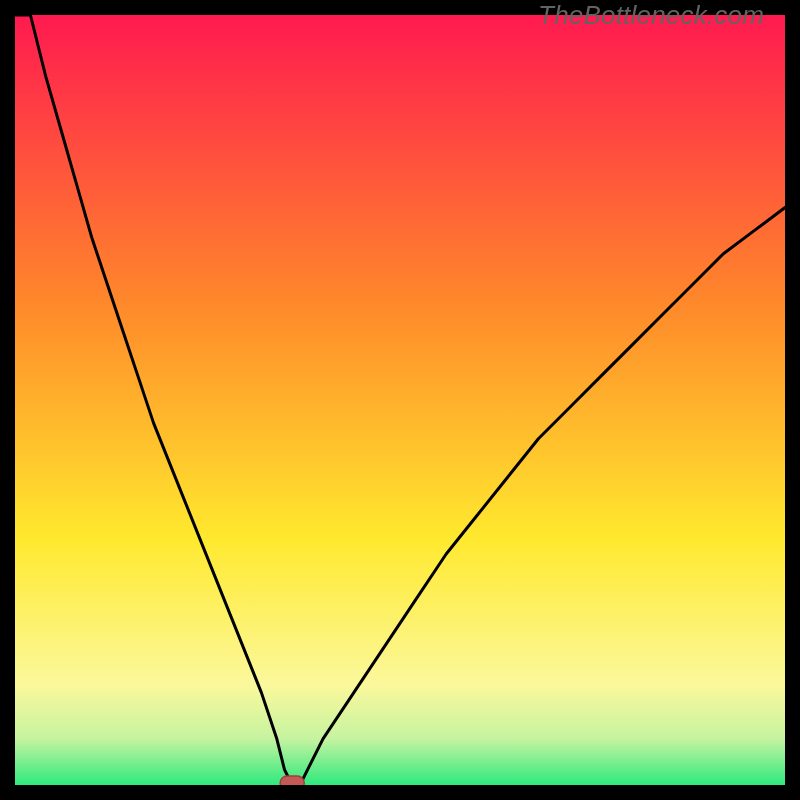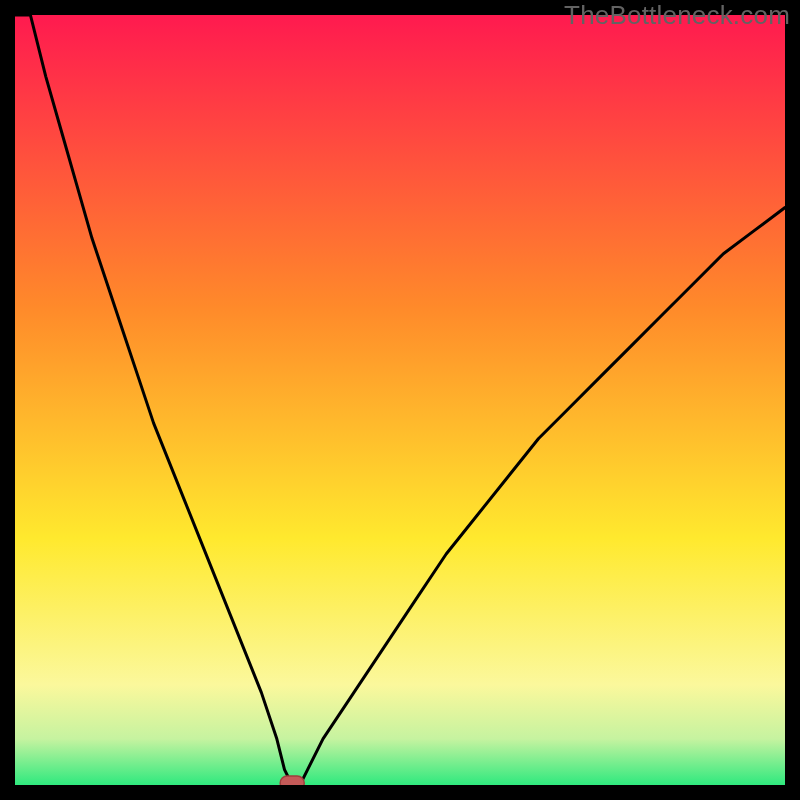--- a/index.html
+++ b/index.html
@@ -23,26 +23,27 @@
   .plot {
     position: absolute;
     left: 0;
     top: 0;
     width: 770px;
     height: 770px;
   }
   .watermark {
     position: absolute;
     top: 0px;
-    right: 10px;
+    right: 36px;
     color: #636363;
     font-size: 26px;
     font-weight: 500;
     letter-spacing: 0.2px;
     font-family: Arial, Helvetica, sans-serif;
+    font-style: italic;
   }
 </style>
 </head>
 <body>
 
 <div class="frame">
   <svg class="plot" viewBox="0 0 770 770" preserveAspectRatio="none">
     <defs>
       <linearGradient id="bgGrad" x1="0" y1="0" x2="0" y2="1">
         <stop id="g0" offset="0%" stop-color="#ff1a4f"></stop>

